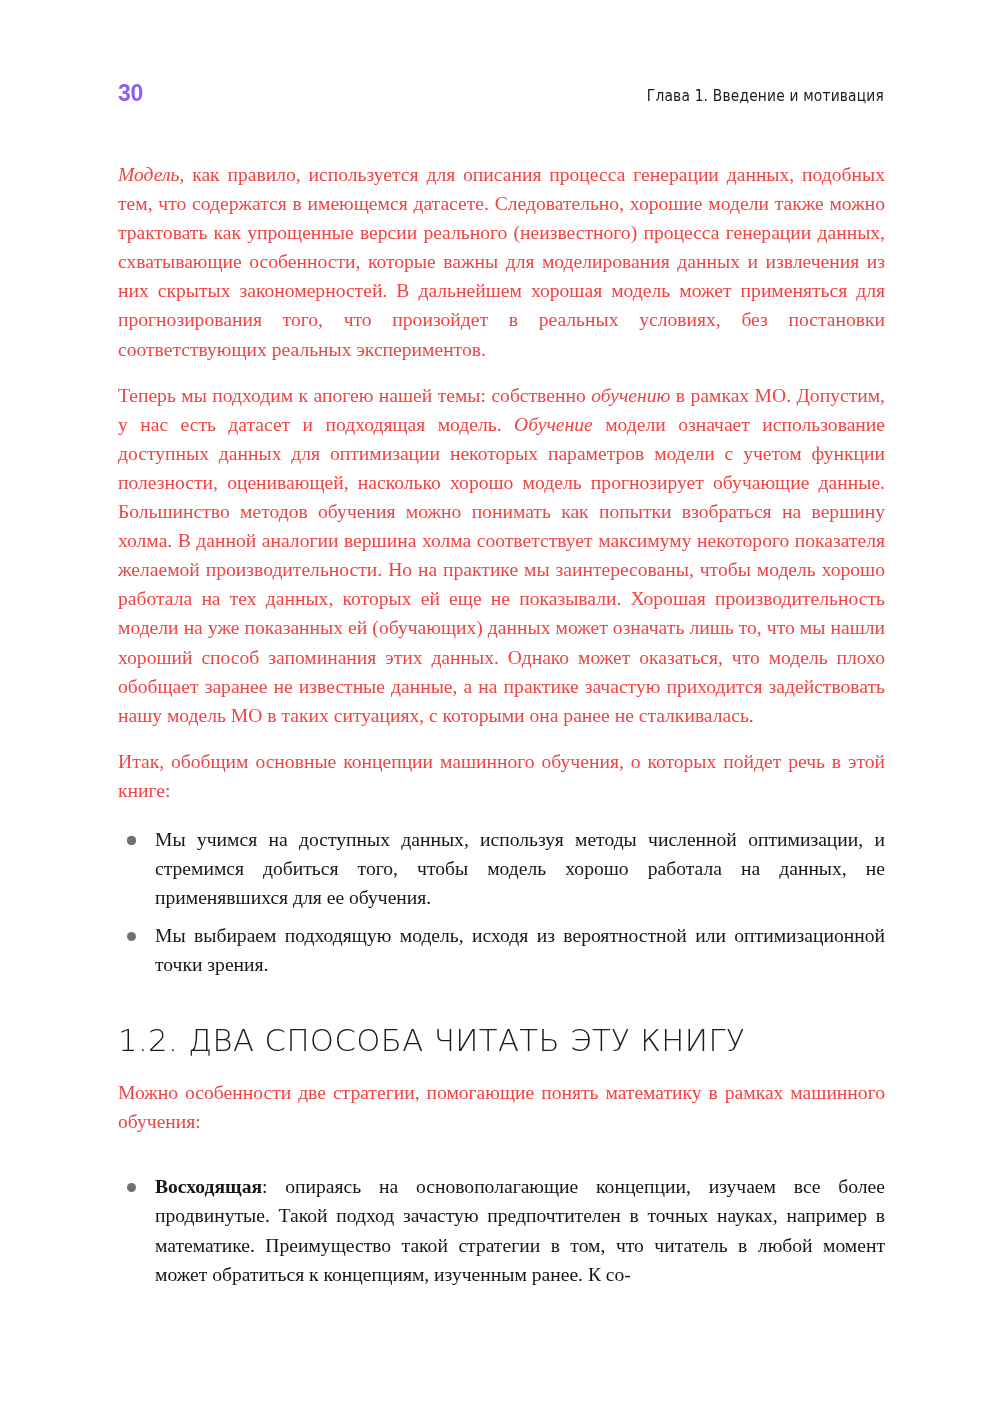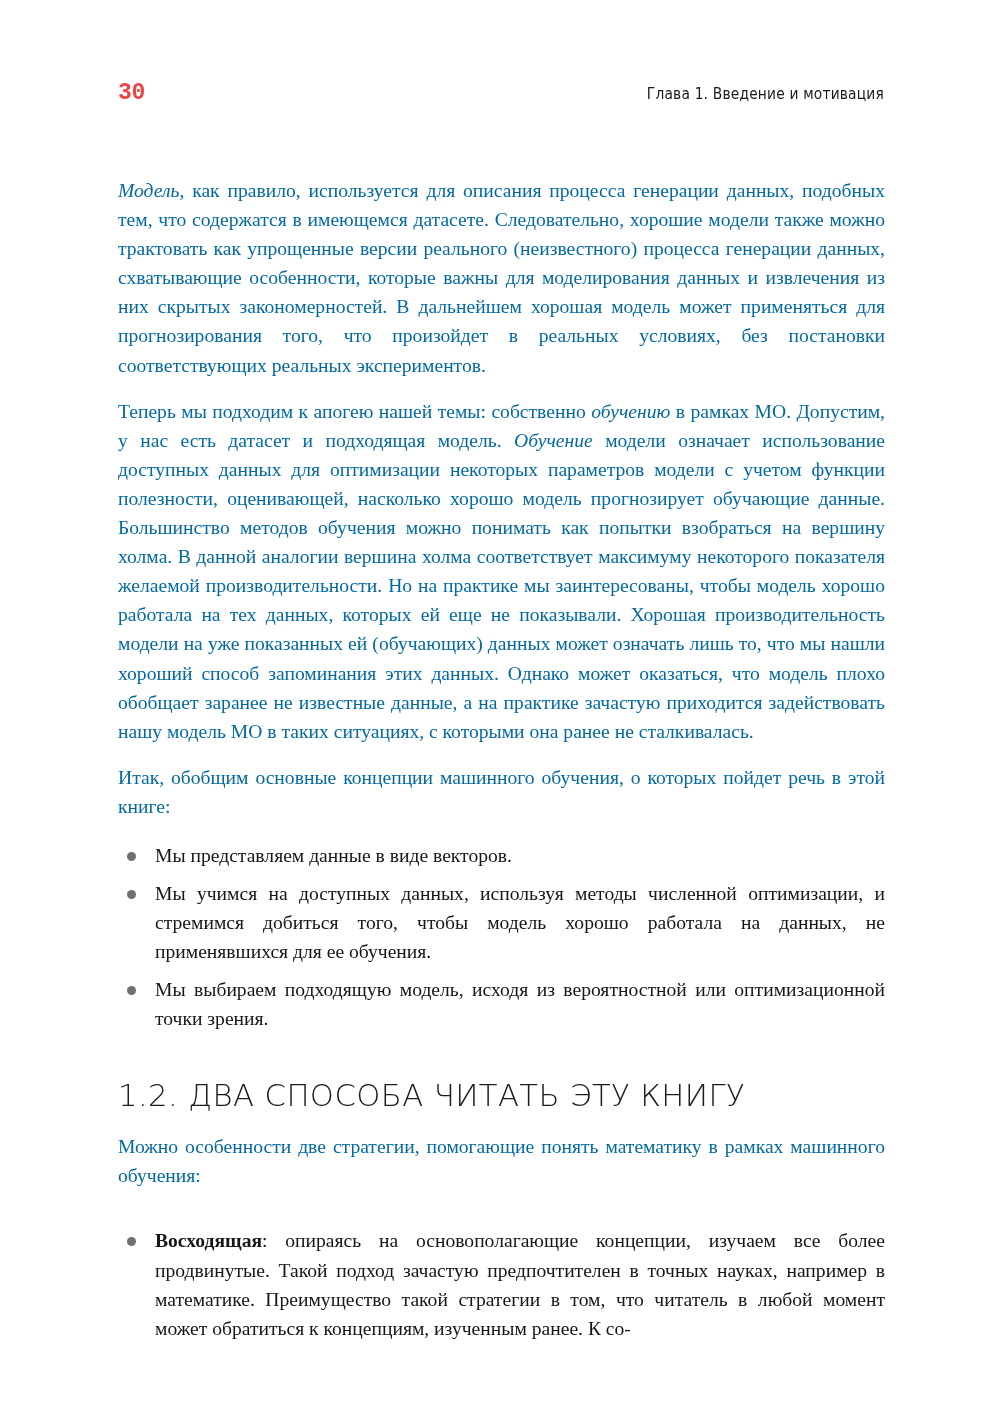--- a/index.html
+++ b/index.html
@@ -24,25 +24,25 @@
     position: absolute;
     left: 118px;
     right: 116px;
     top: 82px;
     height: 30px;
     display: flex;
     align-items: baseline;
     justify-content: space-between;
   }
   .folio {
-    font-family: Liberation Mono, monospace;
+    font-family: Liberation Sans, sans-serif;
     font-weight: 700;
     font-size: 23px;
     letter-spacing: -0.4px;
-    color: #ef4444;
+    color: #8b5cf6;
     line-height: 1;
   }
   .chapter-title {
     font-family: "DejaVu Sans Condensed", "Liberation Sans Narrow", "Liberation Sans", sans-serif;
     font-size: 16.5px;
     font-weight: 400;
     letter-spacing: 0.2px;
     color: #1a1a20;
     line-height: 1;
     transform: scaleX(0.93);
@@ -52,28 +52,28 @@
 
   
   .column {
     position: absolute;
     left: 118px;
     top: 160px;
     width: 767px;
   }
 
   p.body {
-    margin: 16px 0 17px 0;
+    margin: 0 0 17px 0;
     font-size: 19.6px;
     line-height: 29.1px;
     text-align: justify;
     text-justify: inter-word;
     hyphens: manual;
     -webkit-hyphens: manual;
-    color: #0369a1;
+    color: #ef4444;
   }
   p.body:last-child { margin-bottom: 0; }
 
   em.it {
     font-style: italic;
   }
   strong.bd {
     font-weight: 700;
   }
 
@@ -134,21 +134,21 @@
   <div class="column">
 
     <p class="body"><em class="it">Модель</em><span>, как правило, используется для описания процесса генерации данных, подобных тем, что содержатся в имеющемся датасете. Следовательно, хорошие модели также можно трактовать как упрощенные версии реального (неизвест­ного) процесса генерации данных, схватывающие особенности, которые важны для моделирования данных и извлечения из них скрытых закономерностей. В дальнейшем хорошая модель может применяться для прогнозирования того, что произойдет в реальных условиях, без постановки соответствующих реальных экспериментов.</span></p>
 
     <p class="body"><span>Теперь мы подходим к апогею нашей темы: собственно </span><em class="it">обучению</em><span> в рамках МО. Допустим, у нас есть датасет и подходящая модель. </span><em class="it">Обучение</em><span> модели означает использование доступных данных для оптимизации некоторых параметров модели с учетом функции полезности, оценивающей, насколько хорошо модель прогнозирует обучающие данные. Большинство методов обучения можно по­нимать как попытки взобраться на вершину холма. В данной аналогии вершина холма соответствует максимуму некоторого показателя желаемой производи­тельности. Но на практике мы заинтересованы, чтобы модель хорошо работала на тех данных, которых ей еще не показывали. Хорошая производительность модели на уже показанных ей (обучающих) данных может означать лишь то, что мы нашли хороший способ запоминания этих данных. Однако может ока­заться, что модель плохо обобщает заранее не известные данные, а на практике зачастую приходится задействовать нашу модель МО в таких ситуациях, с ко­торыми она ранее не сталкивалась.</span></p>
 
     <p class="body">Итак, обобщим основные концепции машинного обучения, о которых пойдет речь в этой книге:</p>
 
     <div class="list-block-1">
       <ul class="bullets">
-        <li><span class="dot"></span><span>Мы представляем данные в виде векторов.</span></li>
+        <li><span class="dot"></span></li>
         <li><span class="dot"></span><span>Мы учимся на доступных данных, используя методы численной оптимизации, и стремимся добиться того, чтобы модель хорошо работала на данных, не применявшихся для ее обучения.</span></li>
         <li><span class="dot"></span><span>Мы выбираем подходящую модель, исходя из вероятностной или оптими­зационной точки зрения.</span></li>
       </ul>
     </div>
 
     <h2 class="section-heading">1.2. Два способа читать эту книгу</h2>
 
     <p class="body">Можно особенности две стратегии, помогающие понять математику в рамках машинного обучения:</p>
 
     <div class="list-block-2">

